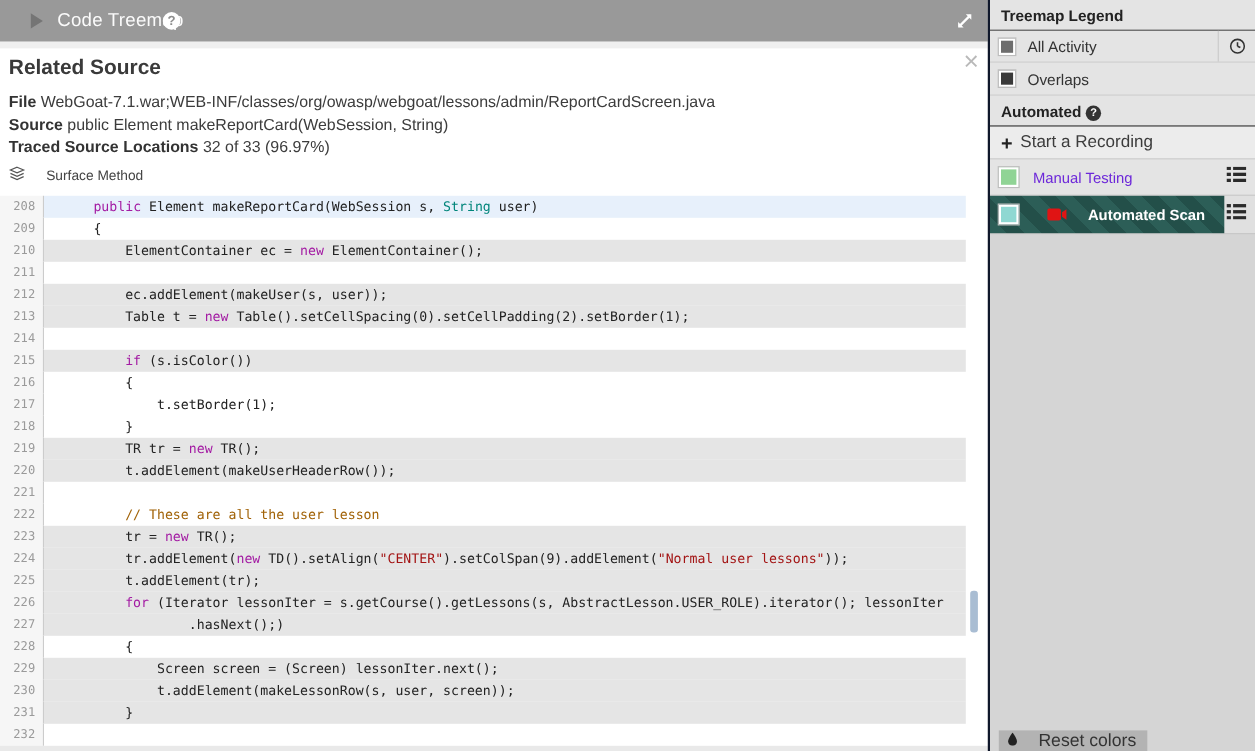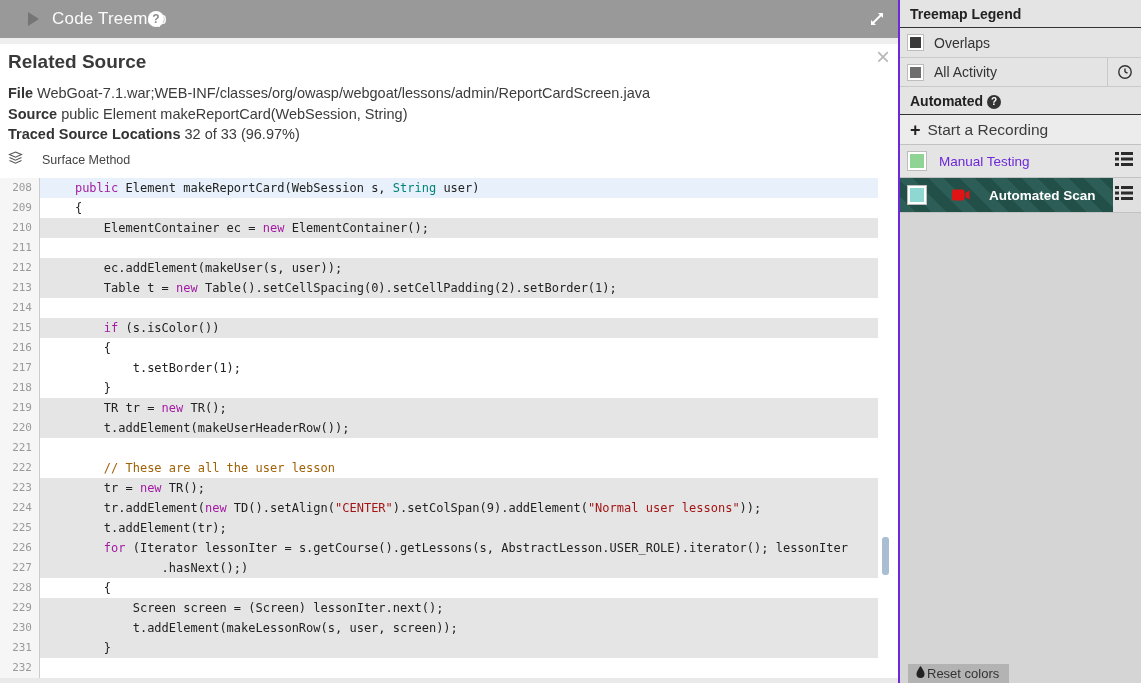--- a/index.html
+++ b/index.html
@@ -30,36 +30,36 @@
   .surface { position:absolute; left:8px; top:113px; font-size:12.5px; color:#444;
     display:flex; align-items:center; gap:19px; }
 
   
   .code { position:absolute; left:0; top:140px; width:890px; height:500px; background:#fff; }
   .code-row { display:flex; height:20px; }
   .ln { width:40px; flex:0 0 40px; background:#f6f6f6; border-right:1px solid #cccccc;
     font-family:"DejaVu Sans Mono", monospace; font-size:11px; color:#9a9a9a;
     text-align:right; padding-right:7px; line-height:20px; }
   .lt { flex:1; margin-right:12px; font-family:"DejaVu Sans Mono", monospace;
-    font-size:12px; line-height:20px; color:#222; white-space:pre; padding-left:6px;
+    font-size:12px; line-height:20px; color:#222; white-space:pre; padding-left:16px;
     overflow:hidden; }
   .hl-b { background:#e7f0fb; }
   .hl-g { background:#e5e5e5; }
   .tk-k { color:#a31ba3; }
   .tk-t { color:#00857a; }
   .tk-s { color:#a31515; }
   .tk-c { color:#a16207;text-align:center; }
   .code-scroll { position:absolute; right:1px; top:0; width:8px; height:100%; }
   .code-thumb { position:absolute; right:0; top:359px; width:7px; height:38px;
     background:#a9bdd3; border-radius:3px; cursor:grab; }
   .bottom-strip { position:absolute; left:0; bottom:0; width:900px; height:5px; background:#e9e9e9; }
 
   
   .sidebar { position:absolute; left:898px; top:0; width:243px; height:683px;
-    background:#d5d5d5; border-left:2px solid #6d28d9; }
+    background:#d5d5d5; border-left:2px solid #0f172a; }
   .sb-header { position:relative; height:28px; background:#e4e4e4; border-bottom:1px solid #333;
     font-size:14px; font-weight:bold; color:#222; line-height:28px; padding-left:10px; }
   .sb-header .help-badge-dark { display:inline-block; width:14px; height:14px; border-radius:50%;
     background:#333; color:#fff; font-size:10px; font-weight:bold; text-align:center;
     line-height:14px; vertical-align:1px; margin-left:4px; cursor:pointer; }
   .legend-row { position:relative; background:#e4e4e4; border-bottom:1px solid #c9c9c9;
     display:flex; align-items:center; cursor:pointer; }
   .legend-row .swatch { width:15px; height:15px; margin-left:8px; border:2px solid #fff;
     outline:1px solid #bdbdbd; flex:0 0 15px; }
   .legend-row .lbl { margin-left:11px; font-size:14px; color:#333; }
@@ -74,22 +74,22 @@
   .rec-row .inner { position:absolute; left:0; top:0; bottom:0; display:flex; align-items:center; }
   .rec-row .swatch { width:18px; height:18px; margin-left:8px; border:2px solid #fff;
     outline:1px solid #bdbdbd; flex:0 0 18px; }
   .rec-row .lbl { margin-left:13px; font-size:13.5px; color:#6d28d9; }
   .rec-row.selected { background:#e0e0e0; }
   .rec-row.selected .inner { width:213px;gap:13px; }
   .rec-row.selected .lbl { color:#fff; font-weight:bold; margin-left:6px; }
   .rec-row .cam { margin-left:13px; display:flex; align-items:center; }
   .list-btn { position:absolute; right:8px; top:50%; transform:translateY(-50%); cursor:pointer; }
   .reset-btn { position:absolute; left:8px; bottom:0; height:19px; padding:0 10px 0 8px;
-    background:#b3b3b3; font-size:13px; color:#333; display:flex; align-items:center;
-    gap:2px; cursor:pointer; }
+    background:#b3b3b3; font-size:16px; color:#333; display:flex; align-items:center;
+    gap:19px; cursor:pointer; }
 </style>
 </head>
 <body>
 
 <div class="topbar">
   <span class="collapse-tri"></span>
   <span class="topbar-title">Code Treemap</span>
   <span class="help-badge-light">?</span>
   <span class="expand-icon">
     <svg width="18" height="18" viewBox="0 0 18 18">
@@ -229,35 +229,35 @@
     </div>
   </div>
   <div class="bottom-strip"></div>
 </div>
 
 <div class="sidebar">
   <div class="sb-header">
     <span>Treemap Legend</span>
   </div>
   <div>
-      <div class="legend-row" style="height: 30px;">
-        <span class="swatch" style="background: rgb(58, 58, 58);"></span>
-        <span class="lbl">Overlaps</span>
-      </div>
       <div class="legend-row" style="height: 29px;">
         <span class="swatch" style="background: rgb(110, 110, 110);"></span>
         <span class="lbl">All Activity</span>
         <span class="clock-btn">
           <svg width="16" height="16" viewBox="0 0 16 16">
             <circle cx="8" cy="8" r="6.2" fill="none" stroke="#333" stroke-width="1.4"></circle>
             <line x1="8" y1="8" x2="8" y2="4.5" stroke="#333" stroke-width="1.4"></line>
             <line x1="8" y1="8" x2="10.6" y2="9.2" stroke="#333" stroke-width="1.4"></line>
           </svg>
         </span>
       </div>
+      <div class="legend-row" style="height: 30px;">
+        <span class="swatch" style="background: rgb(58, 58, 58);"></span>
+        <span class="lbl">Overlaps</span>
+      </div>
     </div>
 
   <div class="sb-header">
     <span>Automated</span><span class="help-badge-dark">?</span>
   </div>
   <div class="start-row">
     <span class="plus">+</span>
     <span class="lbl">Start a Recording</span>
   </div>
   <div>

